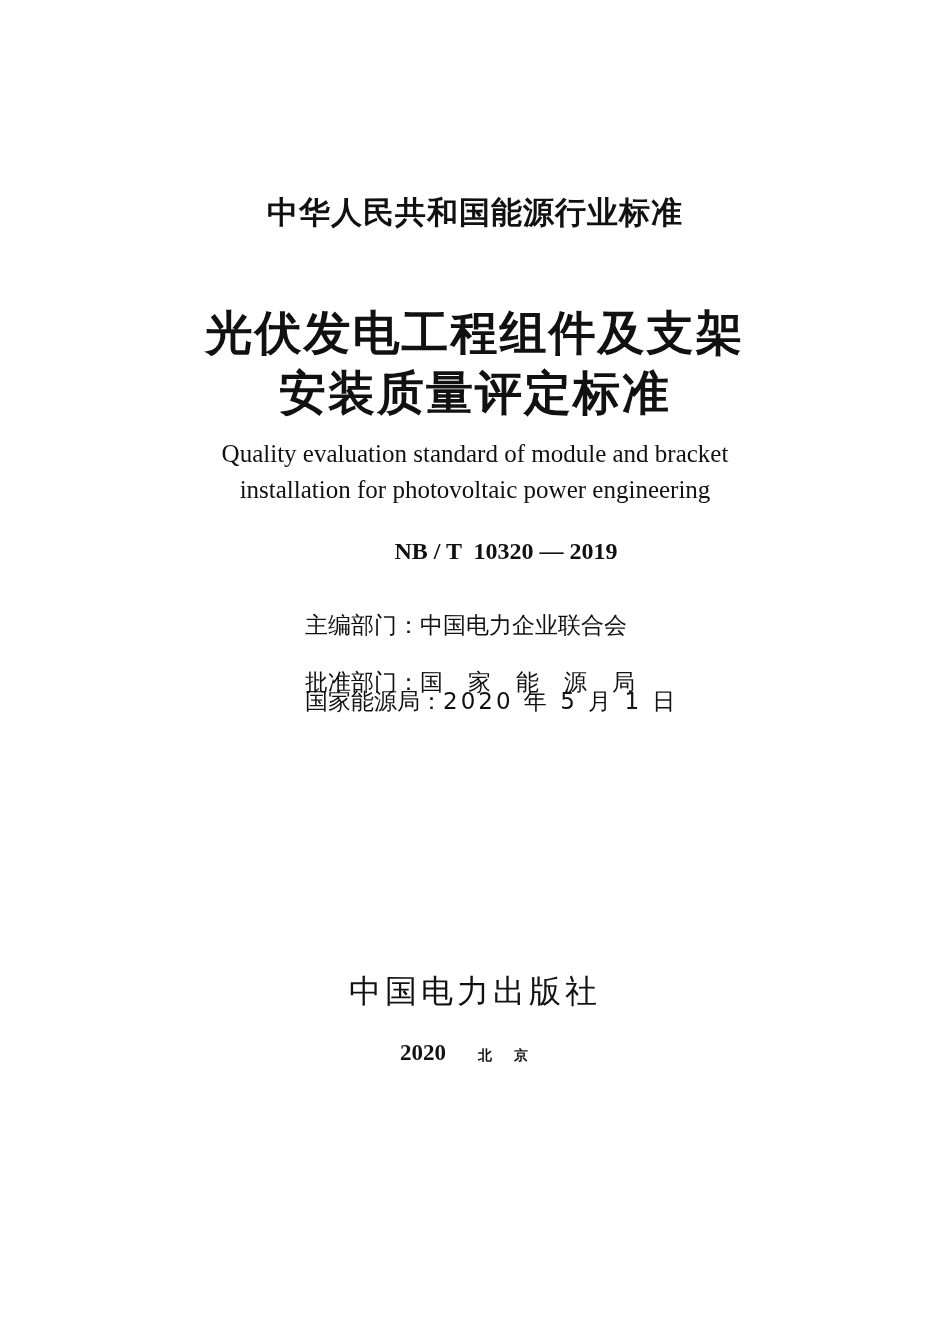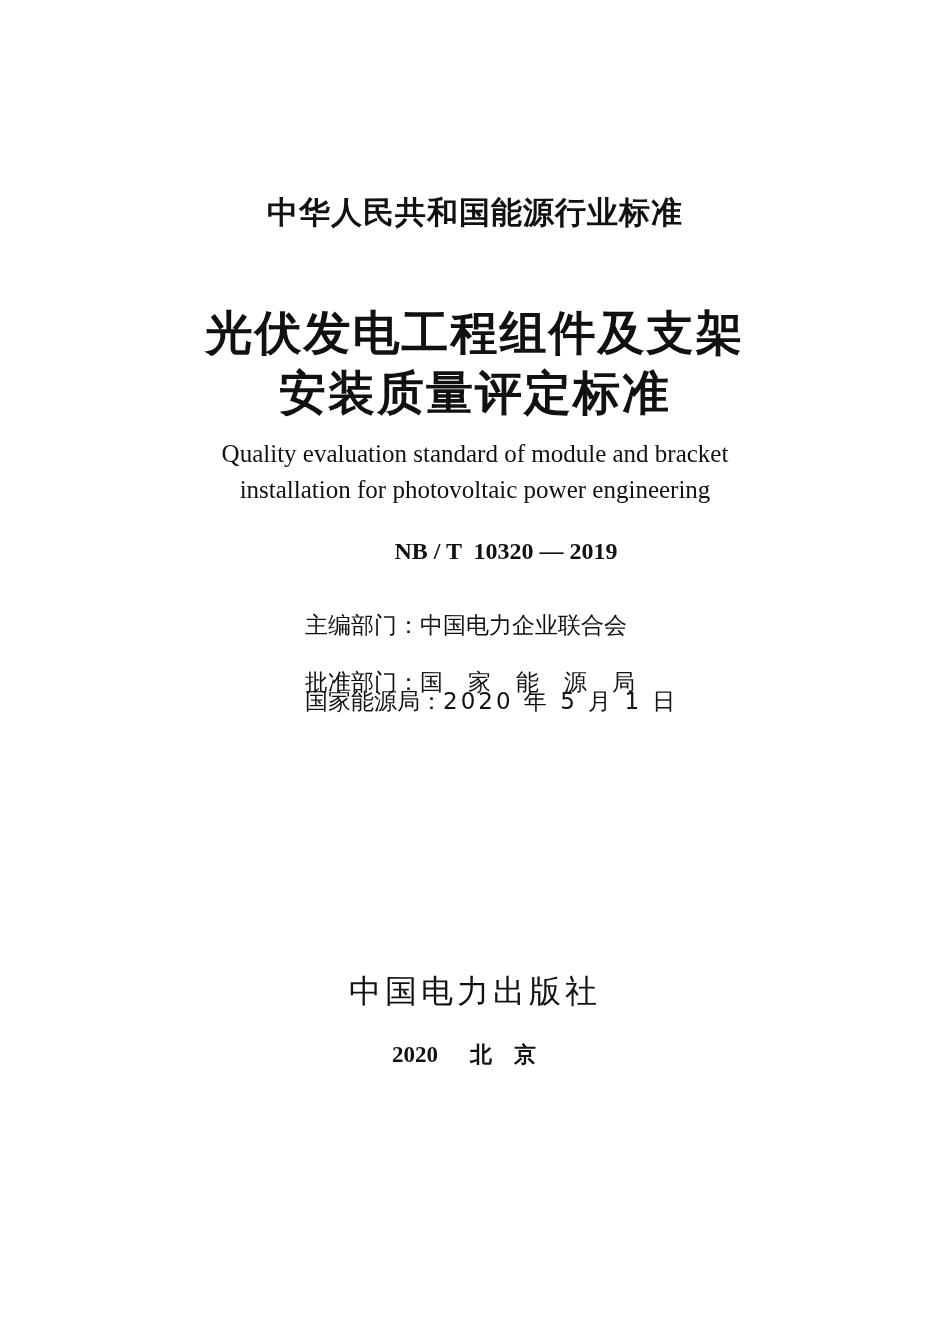--- a/index.html
+++ b/index.html
@@ -69,21 +69,21 @@
       font-size: 32px;
       letter-spacing: 4px;
     }
     .place {
       top: 1040px;
       font-family: "Liberation Serif", serif;
       font-weight: bold;
       font-size: 23px;
     }
     .place .year { margin-right: 32px; }
-    .place .city { letter-spacing: 22px; font-family: "DejaVu Sans", sans-serif; font-size: 22px; }
+    .place .city { letter-spacing: 22px; font-family: "DejaVu Sans", sans-serif; font-size: 14px; }
   </style>
 </head>
 <body>
 
 <div class="line header">中华人民共和国能源行业标准</div>
 
 <div class="line title title1">光伏发电工程组件及支架</div>
 <div class="line title title2">安装质量评定标准</div>
 
 <div class="line en en1">Quality evaluation standard of module and bracket</div>

